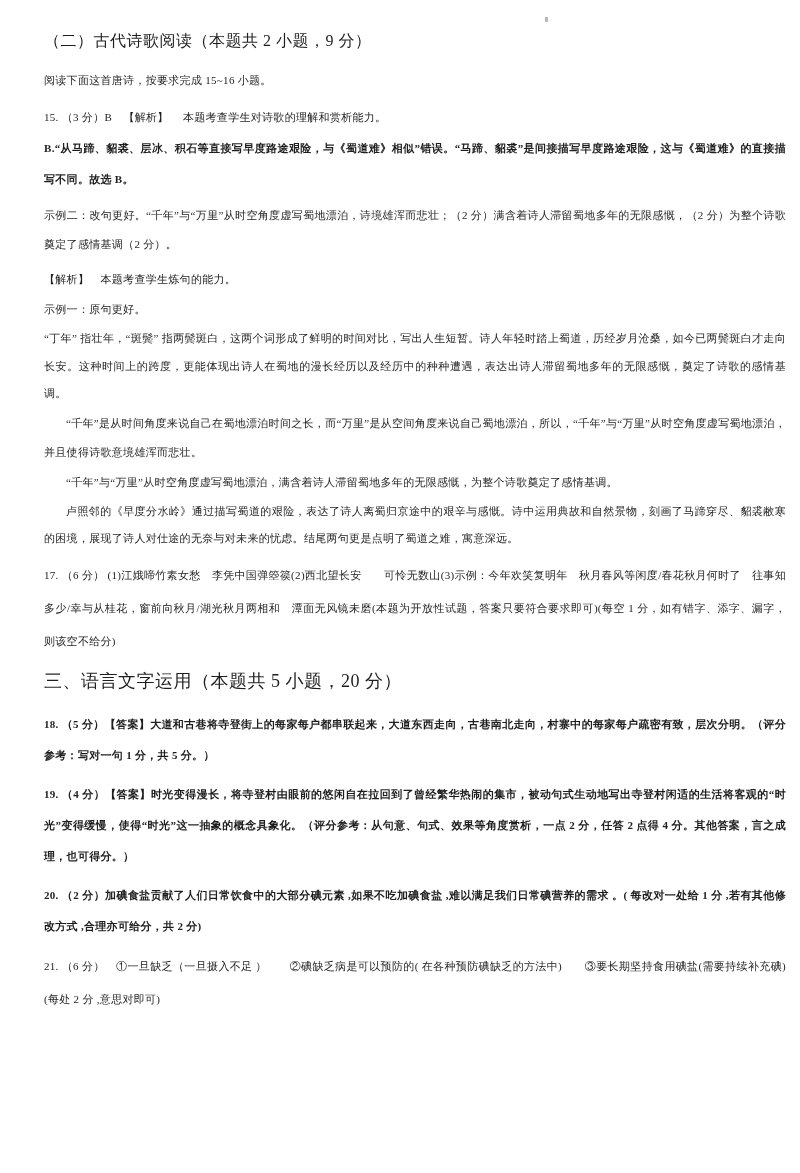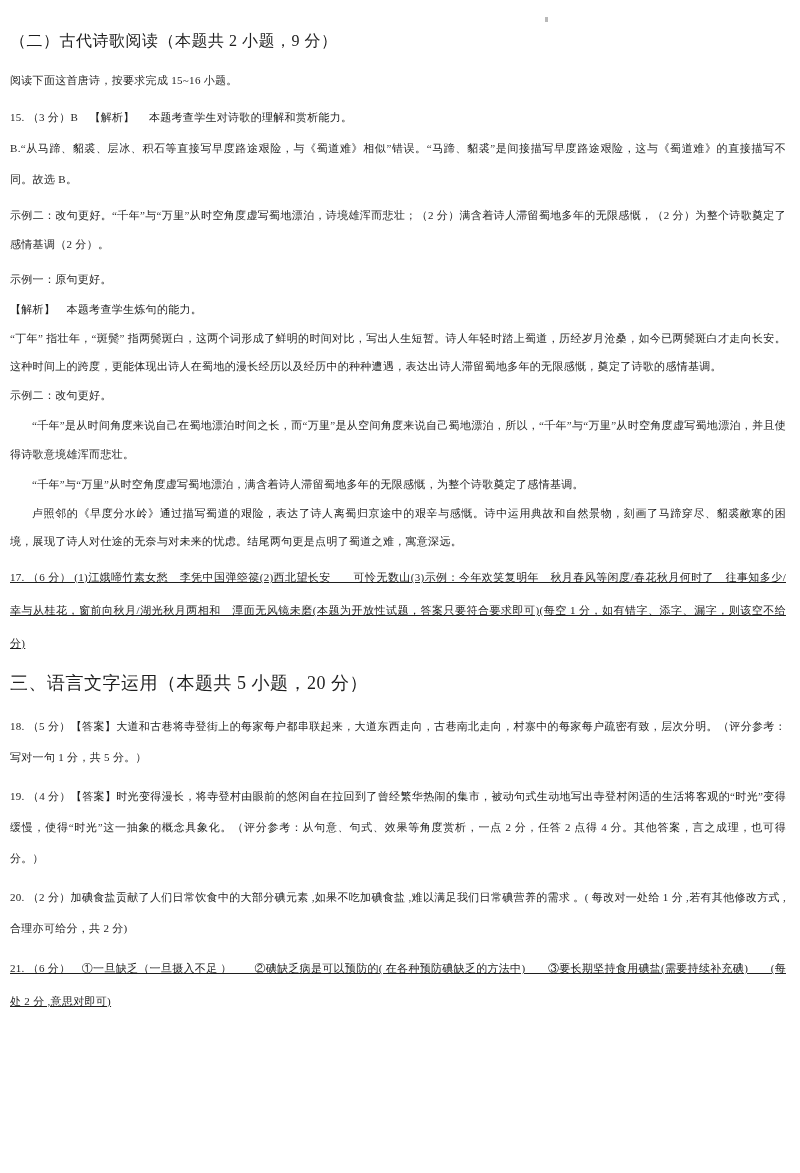--- a/index.html
+++ b/index.html
@@ -11,20 +11,21 @@
     width: 800px;
     height: 1173px;
     position: relative;
     overflow: hidden;
     color: #1e1e1e;
     font-family: "Liberation Serif", "DejaVu Serif", serif;
     -webkit-font-smoothing: antialiased;
   }
   .doc {
     padding: 27px 14px 0 10px;
+    margin-left: 34px;
   }
   .para {
     margin: 0 0 6px 0;
     font-size: 11px;
     line-height: 29px;
     text-align: justify;
     letter-spacing: 0.3px;
     word-break: break-all;
   }
   .tight { margin-bottom: 1px; }
@@ -36,22 +37,22 @@
     letter-spacing: 0.5px;
   }
   .h3sec {
     font-size: 18px;
     line-height: 30px;
     margin: 4px 0 13px 0;
     font-weight: normal;
     letter-spacing: 0.5px;
   }
   .indent { text-indent: 2em; }
-  .lh-tall  { line-height: 33px; text-decoration: underline; }
-  .lh-mid   { line-height: 31px; }
+  .lh-tall  { line-height: 33px; }
+  .lh-mid   { line-height: 31px; font-weight: bold; }
   .lh-body  { line-height: 27.5px; }
   .mb8  { margin-bottom: 8px; }
   .speck {
     position: absolute;
     left: 545px;
     top: 17px;
     width: 3px;
     height: 5px;
     background: #b9b9b9;
   }
@@ -67,27 +68,26 @@
 
   <p class="para mb8">阅读下面这首唐诗，按要求完成 15~16 小题。</p>
 
   <p class="para tight">15. （3 分）B　【解析】　 本题考查学生对诗歌的理解和赏析能力。</p>
 
   <p class="para lh-mid">B.“从马蹄、貂裘、层冰、积石等直接写早度路途艰险，与《蜀道难》相似”错误。“马蹄、貂裘”是间接描写早度路途艰险，这与《蜀道难》的直接描写不同。故选 B。</p>
 
 
   <p class="para">示例二：改句更好。“千年”与“万里”从时空角度虚写蜀地漂泊，诗境雄浑而悲壮；（2 分）满含着诗人滞留蜀地多年的无限感慨，（2 分）为整个诗歌奠定了感情基调（2 分）。</p>
 
+  <p class="para tight">【解析】　本题考查学生炼句的能力。</p>
+
   <p class="para tight">示例一：原句更好。</p>
-
-  <p class="para tight">【解析】　本题考查学生炼句的能力。</p>
 
   <p class="para tight lh-body">“丁年” 指壮年，“斑鬓” 指两鬓斑白，这两个词形成了鲜明的时间对比，写出人生短暂。诗人年轻时踏上蜀道，历经岁月沧桑，如今已两鬓斑白才走向长安。这种时间上的跨度，更能体现出诗人在蜀地的漫长经历以及经历中的种种遭遇，表达出诗人滞留蜀地多年的无限感慨，奠定了诗歌的感情基调。</p>
 
-  <p class="para tight">示例二：改句更好。</p>
 
   <p class="para tight indent">“千年”是从时间角度来说自己在蜀地漂泊时间之长，而“万里”是从空间角度来说自己蜀地漂泊，所以，“千年”与“万里”从时空角度虚写蜀地漂泊，并且使得诗歌意境雄浑而悲壮。</p>
 
   <p class="para tight indent">“千年”与“万里”从时空角度虚写蜀地漂泊，满含着诗人滞留蜀地多年的无限感慨，为整个诗歌奠定了感情基调。</p>
 
   <p class="para indent lh-body">卢照邻的《早度分水岭》通过描写蜀道的艰险，表达了诗人离蜀归京途中的艰辛与感慨。诗中运用典故和自然景物，刻画了马蹄穿尽、貂裘敝寒的困境，展现了诗人对仕途的无奈与对未来的忧虑。结尾两句更是点明了蜀道之难，寓意深远。</p>
 
   <p class="para lh-tall mb8">17. （6 分） (1)江娥啼竹素女愁　李凭中国弹箜篌(2)西北望长安　　可怜无数山(3)示例：今年欢笑复明年　秋月春风等闲度/春花秋月何时了　往事知多少/幸与从桂花，窗前向秋月/湖光秋月两相和　潭面无风镜未磨(本题为开放性试题，答案只要符合要求即可)(每空 1 分，如有错字、添字、漏字，则该空不给分)</p>
 
   <p class="para h3sec">三、语言文字运用（本题共 5 小题，20 分）</p>

